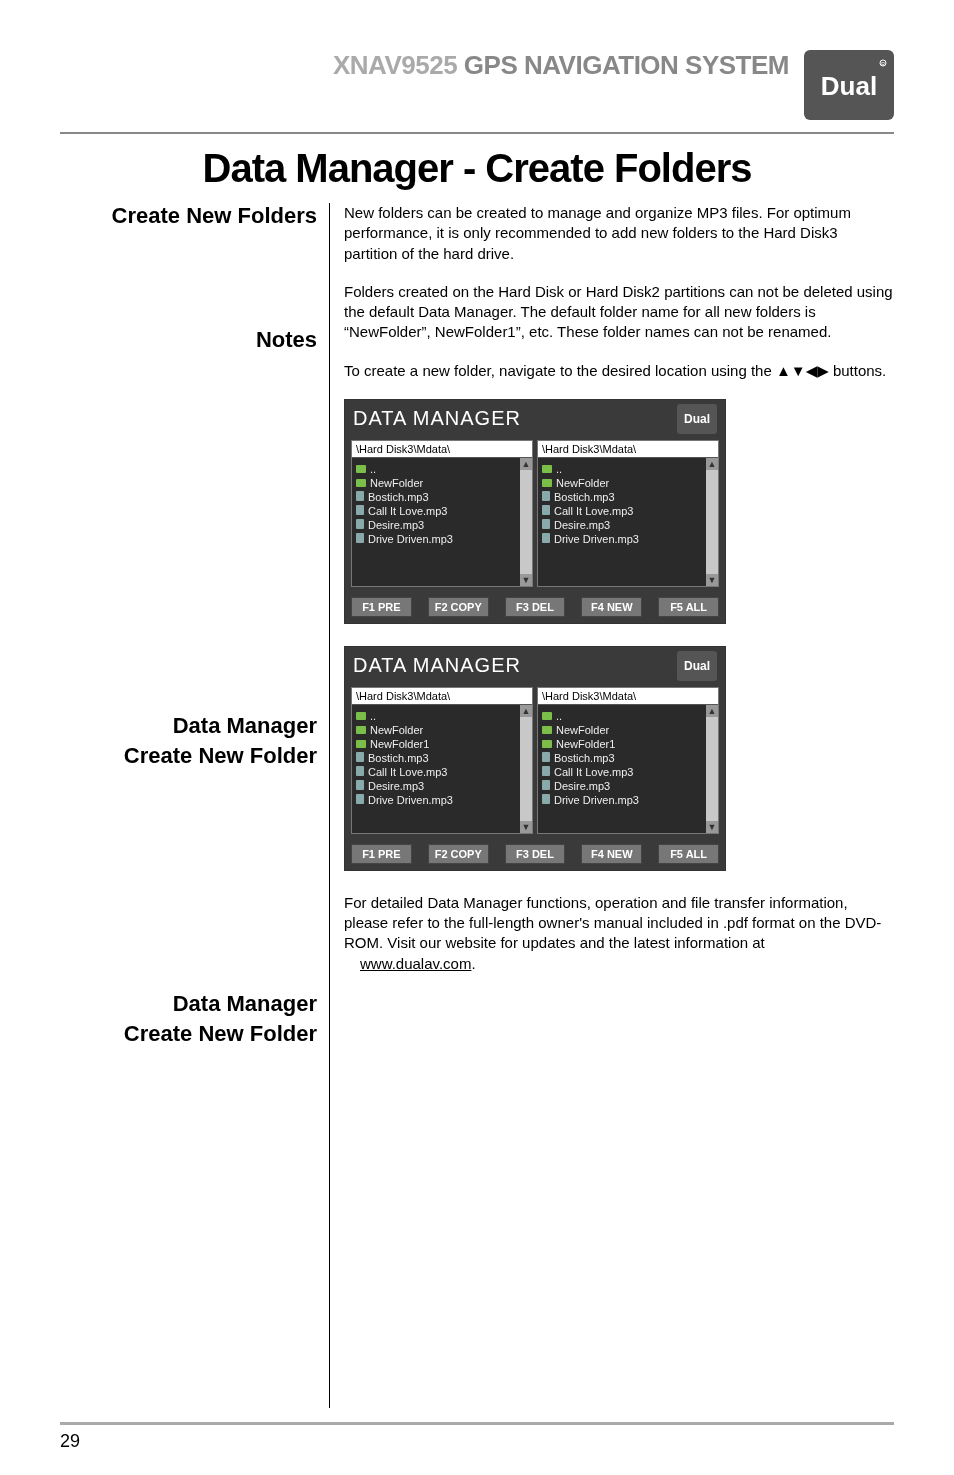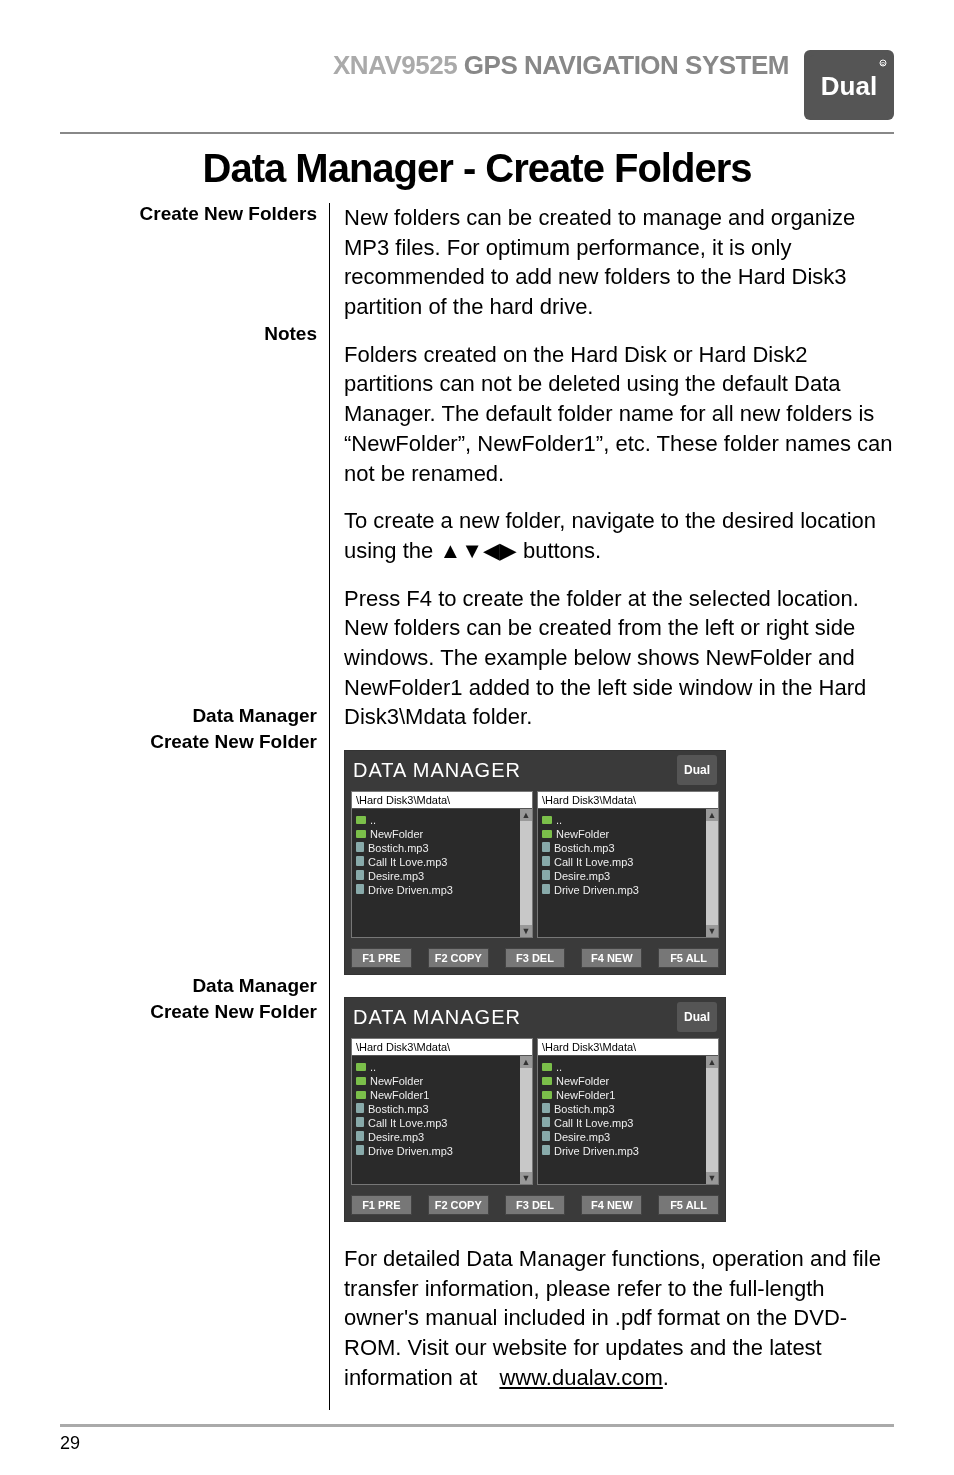--- a/index.html
+++ b/index.html
@@ -71,25 +71,25 @@
     text-align: right;
     box-sizing: border-box;
   }
   .right-col {
     flex: 1;
     padding-left: 14px;
     box-sizing: border-box;
   }
   .section-label {
     font-weight: bold;
-    font-size: 19px;
+    font-size: 22px;
     margin-bottom: 4px;
   }
   .body-text {
-    font-size: 22px;
+    font-size: 15px;
     line-height: 1.35;
     margin-bottom: 18px;
   }
   .arrows {
     font-family: Arial, sans-serif;
   }
   .screenshot {
     width: 380px;
     border: 1px solid #333;
     background: #3a3a3a;
@@ -256,21 +256,20 @@
       <div class="section-label">Data Manager</div>
       <div class="section-label">Create New Folder</div>
     </div>
 
     <div class="right-col">
       <div class="body-text">New folders can be created to manage and organize MP3 files. For optimum performance, it is only recommended to add new folders to the Hard Disk3 partition of the hard drive.</div>
       <div class="body-text">Folders created on the Hard Disk or Hard Disk2 partitions can not be deleted using the default Data Manager. The default folder name for all new folders is “NewFolder”, NewFolder1”, etc. These folder names can not be renamed.</div>
       <div class="body-text">
         <span>To create a new folder, navigate to the desired location using the </span><span class="arrows">▲▼◀▶</span><span> buttons.</span>
       </div>
-      <div class="body-text">Press F4 to create the folder at the selected location. New folders can be created from the left or right side windows. The example below shows NewFolder and NewFolder1 added to the left side window in the Hard Disk3\Mdata folder.</div>
 
       <div class="screenshot">
         <div class="screenshot-header">
           <div class="screenshot-title">DATA MANAGER</div>
           <div class="mini-logo">Dual</div>
         </div>
         <div class="panes">
           <div class="pane">
             <div class="pane-path">\Hard Disk3\Mdata\</div>
             <div class="pane-body">

